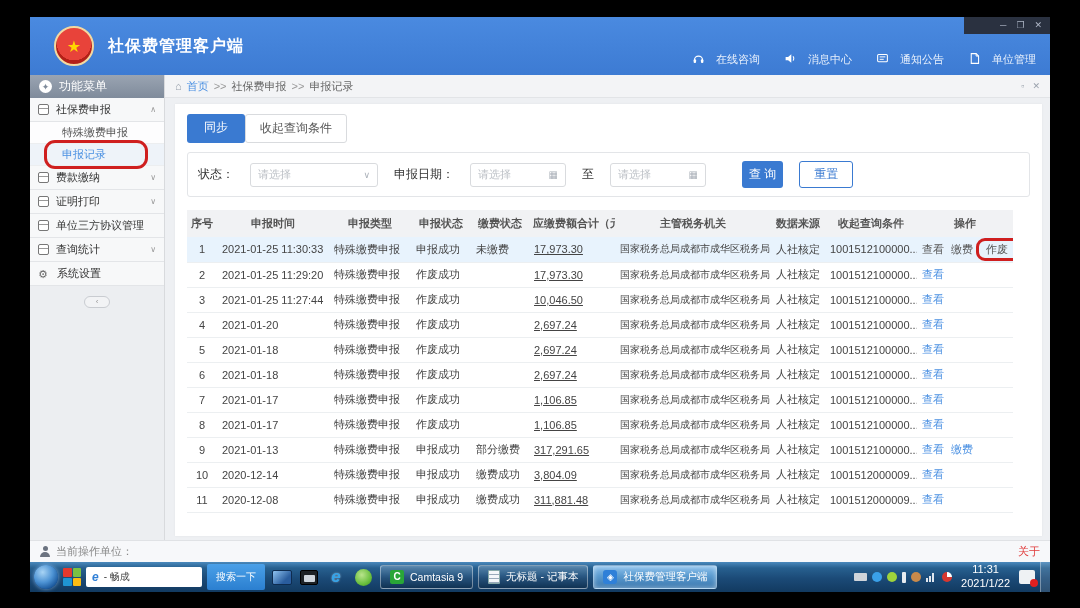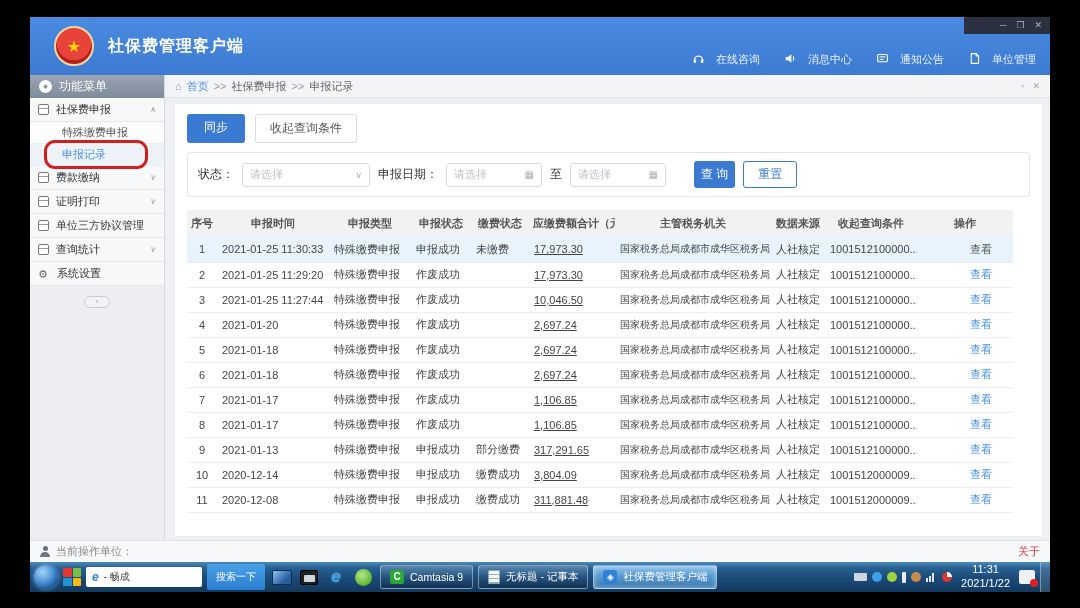--- a/index.html
+++ b/index.html
@@ -35,38 +35,38 @@
 
   
   .main { flex:1; display:flex; flex-direction:column; min-width:0; }
   .crumb-bar { height:23px; background:#f3f4f6; border-bottom:1px solid #e2e4e7; display:flex; align-items:center; padding:0 10px; font-size:11px; color:#666; gap:5px; flex:0 0 auto; }
   .crumb-home { color:#9aa2ad; font-size:11px; }
   .crumb-link { color:#4a90e2; cursor:pointer; }
   .crumb-sep { color:#999; }
   .crumb-tools { margin-left:auto; display:flex; gap:8px; color:#9aa2ad; font-size:9px; }
   .crumb-tools span { cursor:pointer; }
   .panel { flex:1; background:#fff; margin:6px 8px 4px 10px; padding:10px 12px 6px; overflow:hidden; box-shadow:0 0 2px rgba(0,0,0,.06); }
-  .tabs { display:flex; gap:10px; }
+  .tabs { display:flex; }
   .tab-active { background:#3a7ad1; color:#fff; font-size:12px; padding:5px 17px; border-radius:3px; cursor:pointer; }
   .tab { border:1px solid #d9dbde; color:#555; font-size:12px; padding:5px 14px; border-radius:3px; background:#fff; cursor:pointer; }
-  .filterbox { margin-top:9px; border:1px solid #e3e5e8; border-radius:3px; padding:8px 10px; display:flex; align-items:center; gap:8px; font-size:12px; color:#333; }
+  .filterbox { margin-top:9px; border:1px solid #e3e5e8; border-radius:3px; padding:8px 10px; display:flex; align-items:center; gap:16px; font-size:12px; color:#333; }
   .ctrl { height:24px; border:1px solid #d9dbde; border-radius:3px; display:flex; align-items:center; padding:0 7px; color:#bcc0c6; font-size:11px; background:#fff; cursor:pointer; }
   .ctrl .arr { margin-left:auto; color:#aab0b8; font-size:9px; padding-left:6px; }
   .ctrl .cal { margin-left:auto; color:#aab0b8; font-size:10px; padding-left:6px; }
   .w120 { width:128px; } .w95 { width:96px; }
   .btn-primary { background:#3a7ad1; color:#fff; font-size:12px; padding:5px 7px; border-radius:3px; margin-left:20px; cursor:pointer; }
   .btn-outline { border:1px solid #3a7ad1; color:#3a7ad1; background:#fff; font-size:12px; padding:4px 14px; border-radius:3px; cursor:pointer; }
 
   table.grid { margin-top:13px; width:826px; border-collapse:collapse; font-size:11px; table-layout:fixed; }
   .grid th { background:#f1f2f4; color:#555; font-weight:bold; height:27px; text-align:center; padding:0 4px; overflow:hidden; white-space:nowrap; }
   .grid td { height:25px; border-bottom:1px solid #eceff1; color:#444; padding:0 5px; overflow:hidden; white-space:nowrap; }
   .grid tr.selected td { background:#e8f3fd; }
   .td-c { text-align:center; } .td-r { text-align:left;text-decoration:underline; }
   .td-small { font-size:10px; }
-  .op { color:#4a90e2; cursor:pointer; margin-right:7px;margin-left:48px; }
+  .op { color:#4a90e2; cursor:pointer; margin-right:7px; }
   .op.dark { color:#555; }
   .red-ring-op { display:inline-block; border:3px solid #cf1f1f; border-radius:9px; padding:1px 7px; margin:-2px -4px; }
 
   .app-status { height:22px; background:#f7f8fa; border-top:1px solid #e0e2e5; display:flex; align-items:center; padding:0 10px; font-size:11px; color:#888; gap:6px; flex:0 0 auto; }
   .person { width:10px; height:11px; position:relative; }
   .person:before { content:""; position:absolute; left:2.5px; top:0; width:5px; height:5px; border-radius:50%; background:#6b7380; }
   .person:after { content:""; position:absolute; left:0; bottom:0; width:10px; height:5px; border-radius:5px 5px 0 0; background:#6b7380; }
   .about { margin-left:auto; color:#e03b3b; cursor:pointer; }
 
   

